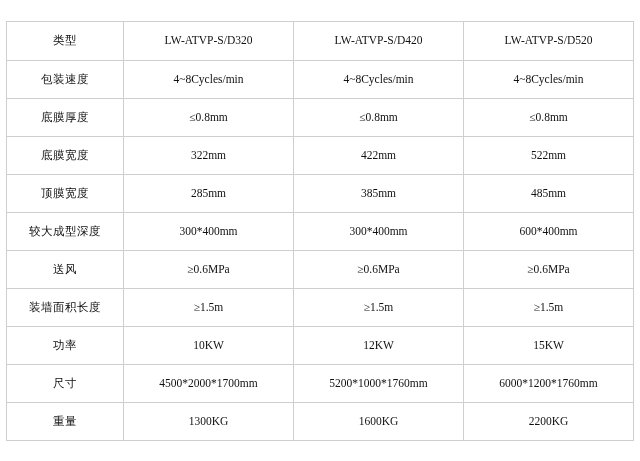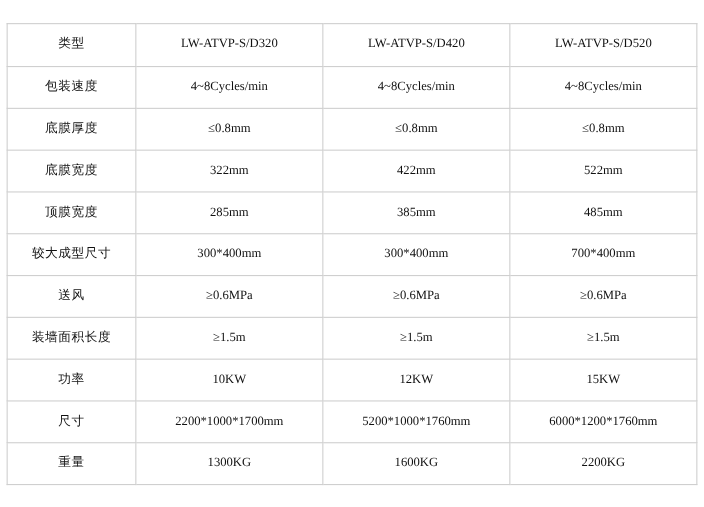--- a/index.html
+++ b/index.html
@@ -88,24 +88,24 @@
       </tr>
 
       <tr>
         <td class="label-cell">顶膜宽度</td>
         <td class="value-cell">285mm</td>
         <td class="value-cell">385mm</td>
         <td class="value-cell">485mm</td>
       </tr>
 
       <tr>
-        <td class="label-cell">较大成型尺寸</td>
+        <td class="label-cell">较大成型深度</td>
         <td class="value-cell">300*400mm</td>
         <td class="value-cell">300*400mm</td>
-        <td class="value-cell">700*400mm</td>
+        <td class="value-cell">600*400mm</td>
       </tr>
 
 
 
 
       <tr>
         <td class="label-cell">送风</td>
         <td class="value-cell">≥0.6MPa</td>
         <td class="value-cell">≥0.6MPa</td>
         <td class="value-cell">≥0.6MPa</td>
@@ -120,21 +120,21 @@
 
       <tr>
         <td class="label-cell">功率</td>
         <td class="value-cell">10KW</td>
         <td class="value-cell">12KW</td>
         <td class="value-cell">15KW</td>
       </tr>
 
       <tr>
         <td class="label-cell">尺寸</td>
-        <td class="value-cell">2200*1000*1700mm</td>
+        <td class="value-cell">4500*2000*1700mm</td>
         <td class="value-cell">5200*1000*1760mm</td>
         <td class="value-cell">6000*1200*1760mm</td>
       </tr>
 
       <tr>
         <td class="label-cell">重量</td>
         <td class="value-cell">1300KG</td>
         <td class="value-cell">1600KG</td>
         <td class="value-cell">2200KG</td>
       </tr>

